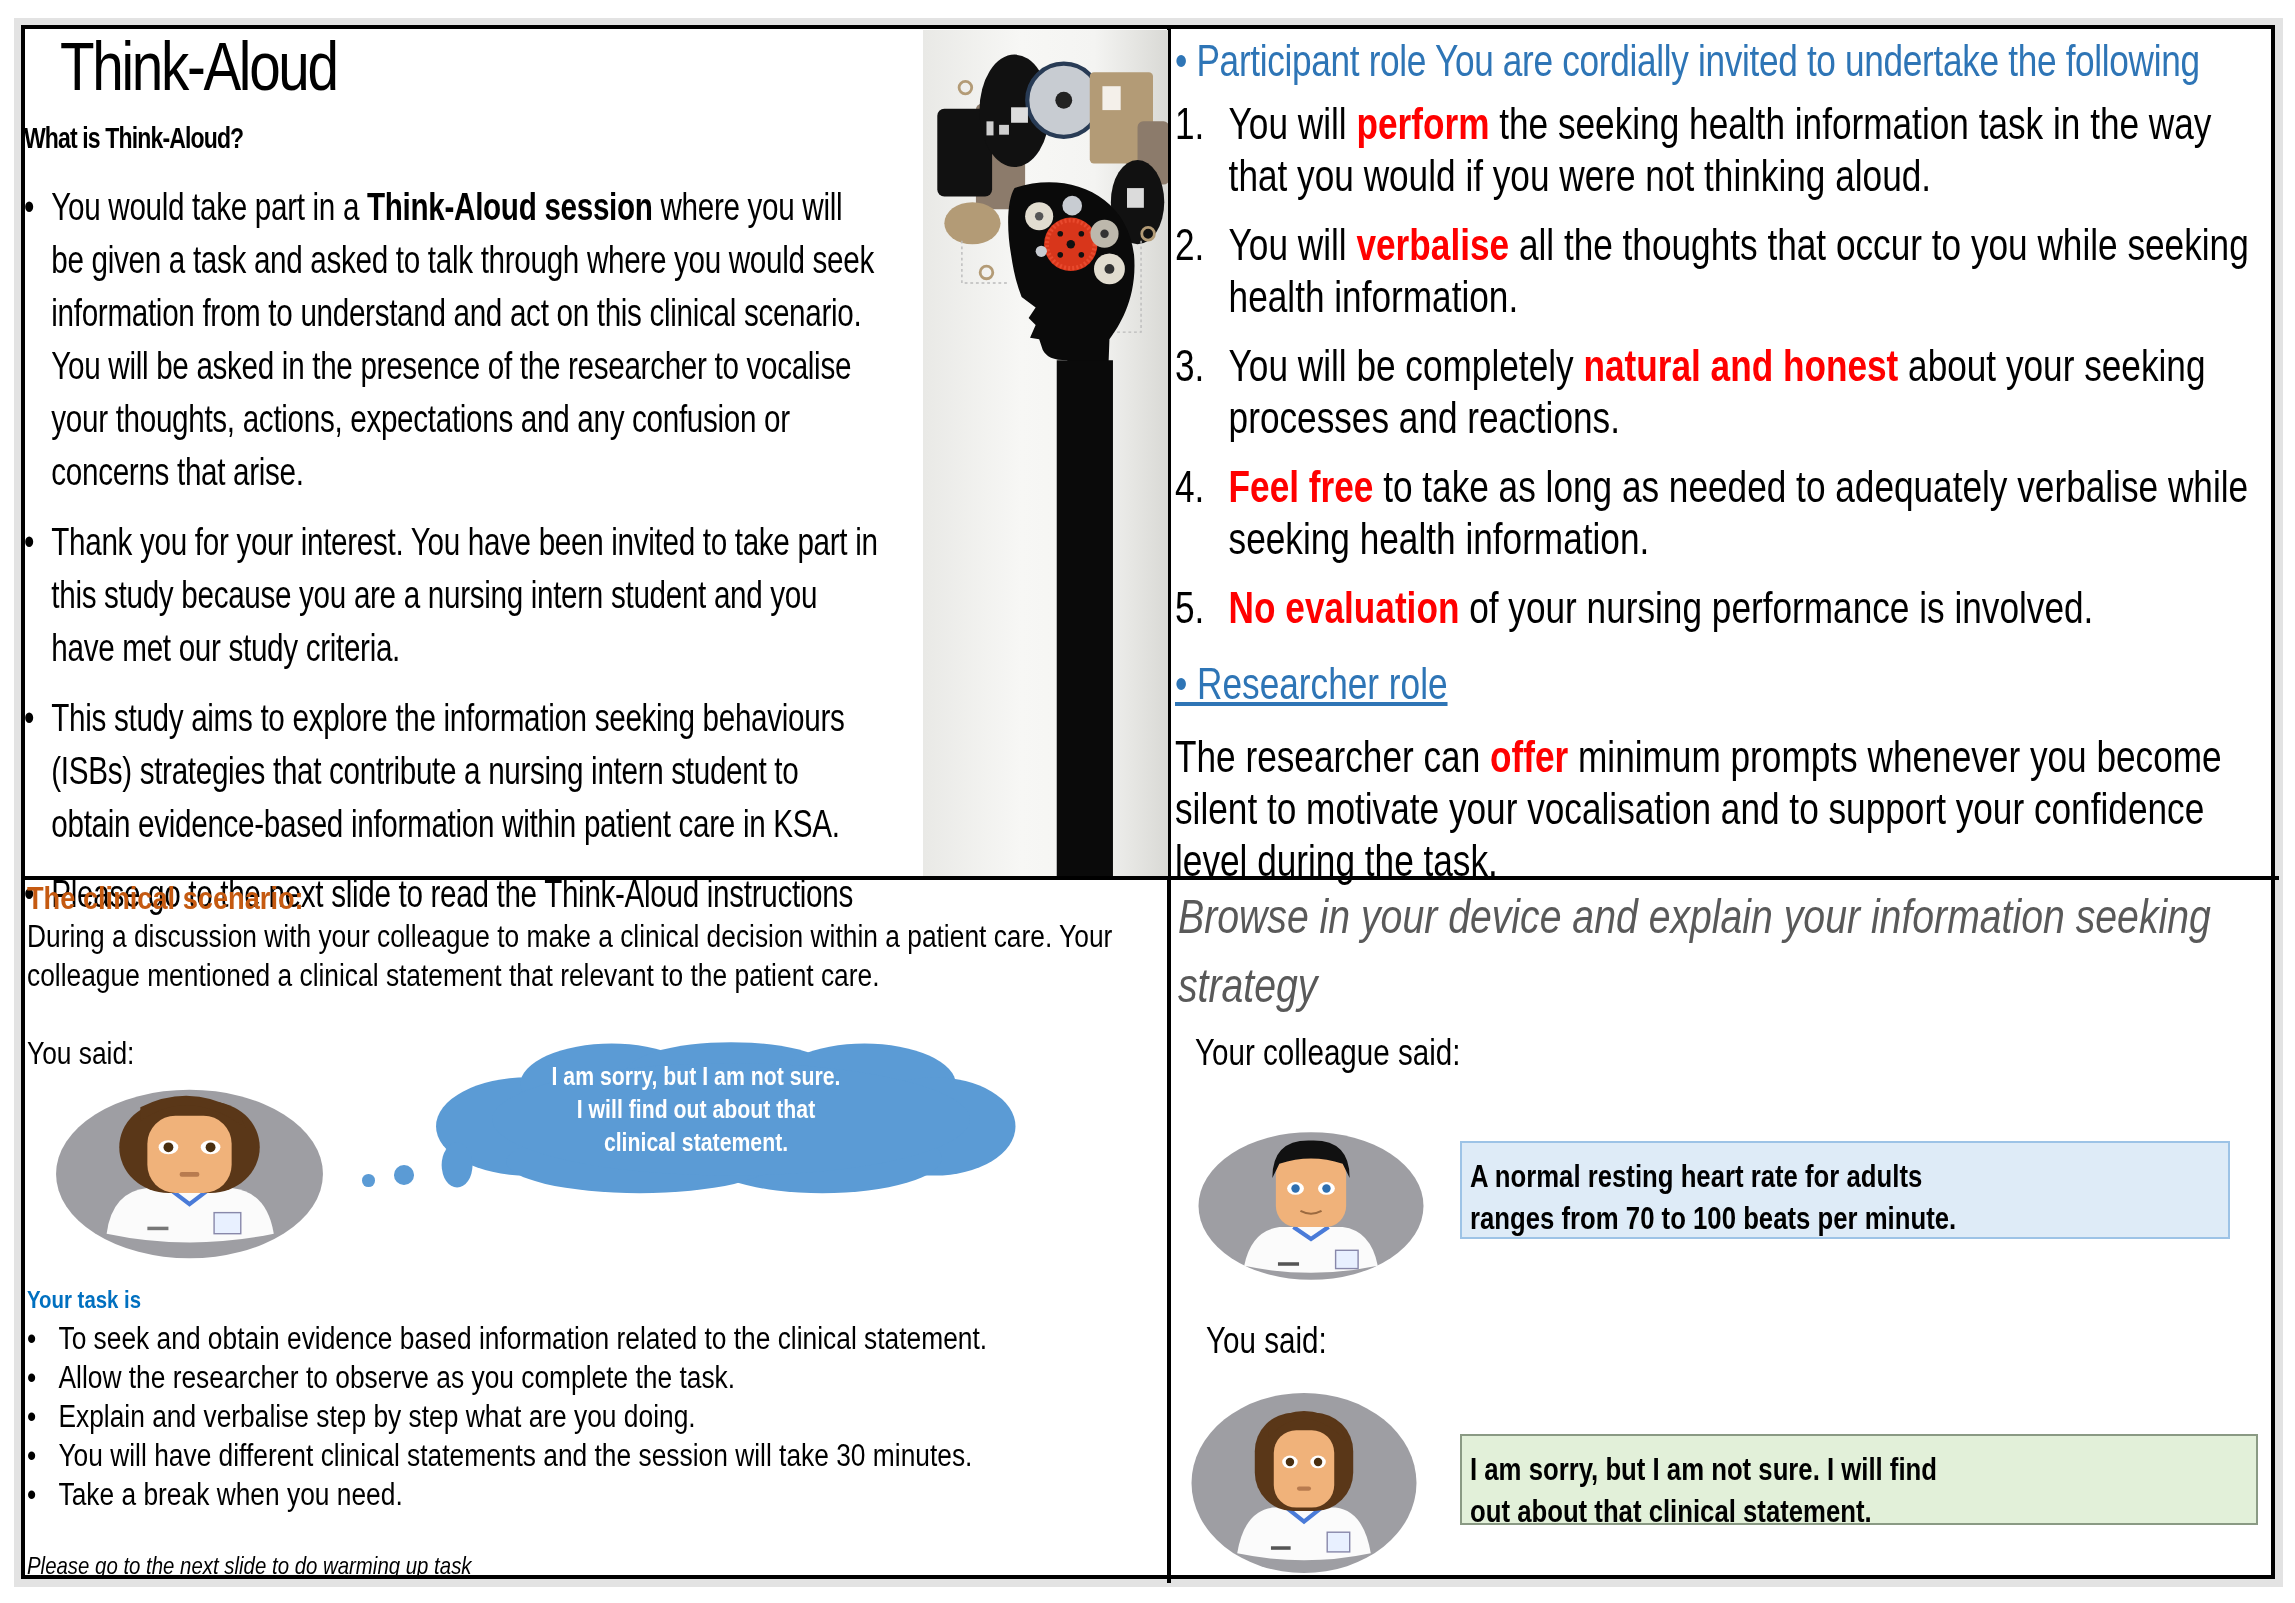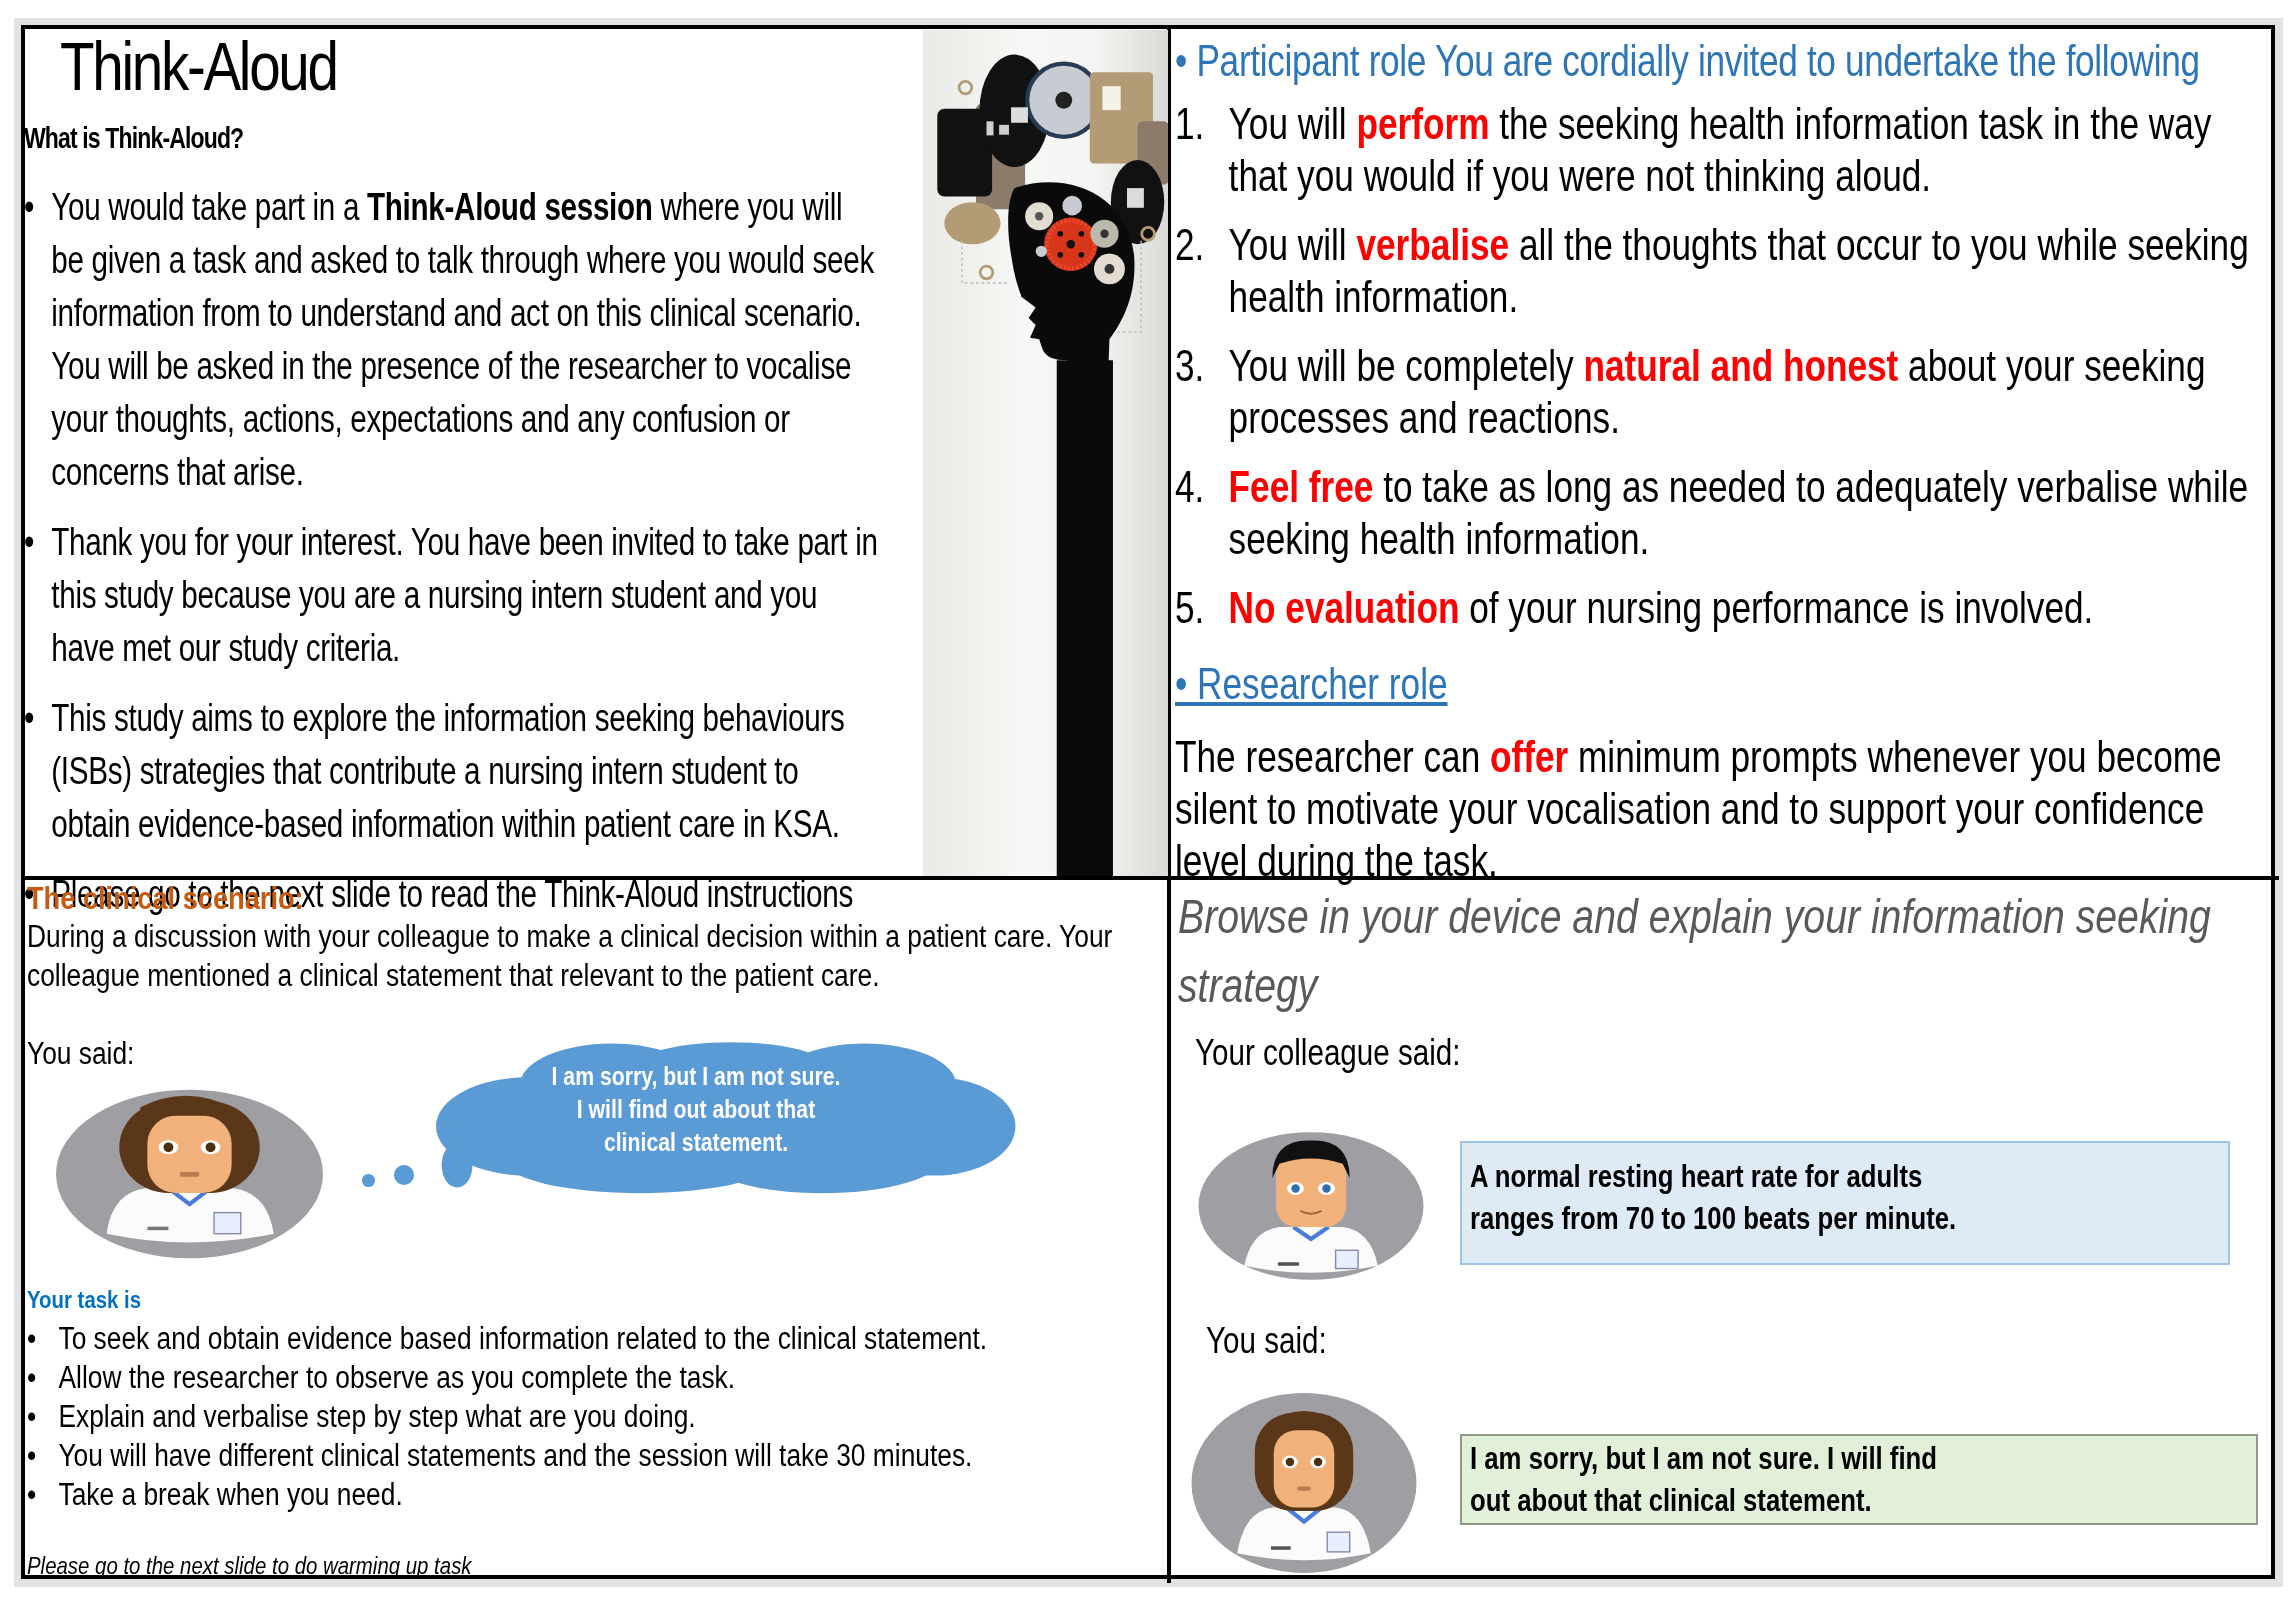--- a/index.html
+++ b/index.html
@@ -44,22 +44,22 @@
   .bl-tasks .t { position:relative; padding-left:37px; }
   .bl-tasks .t::before { content:"•"; position:absolute; left:0; top:0; }
   .bl-foot { position:absolute; left:27px; top:1552px; font-size:24px; font-style:italic; transform:scaleX(0.85); transform-origin:left top; white-space:nowrap; }
 
   
   .br-head { position:absolute; left:1178px; top:882px; width:1335px; font-size:49px; font-style:italic; color:#595959; line-height:69px; transform:scaleX(0.8); transform-origin:left top; }
   .br-coll { position:absolute; left:1195px; top:1032px; font-size:37px; transform:scaleX(0.8); transform-origin:left top; white-space:nowrap; }
   .br-you { position:absolute; left:1206px; top:1320px; font-size:37px; transform:scaleX(0.8); transform-origin:left top; white-space:nowrap; }
   .box { position:absolute; box-sizing:border-box; font-size:31px; font-weight:700; line-height:42px; padding:12.7px 8.4px; }
   .box .inner { transform:scaleX(0.83); transform-origin:left top; width:590px; }
-  .box-blue { left:1460px; top:1141px; width:770px; height:124px; background:#DEEBF7; border:2.8px solid #9DC3E6; }
-  .box-green { left:1460px; top:1434px; width:798px; height:91px; background:#E2F0D9; border:2.8px solid #8A9A84; padding-top:2px; }
+  .box-blue { left:1460px; top:1141px; width:770px; height:98px; background:#DEEBF7; border:2.8px solid #9DC3E6; }
+  .box-green { left:1460px; top:1434px; width:798px; height:91px; background:#E2F0D9; border:2.8px solid #8A9A84; padding-top:13px; }
 
   svg { display:block; }
 </style>
 </head>
 <body>
 
 <div class="frame"></div>
 <div class="board"></div>
 <div class="vdiv"></div>
 <div class="hdiv"></div>

